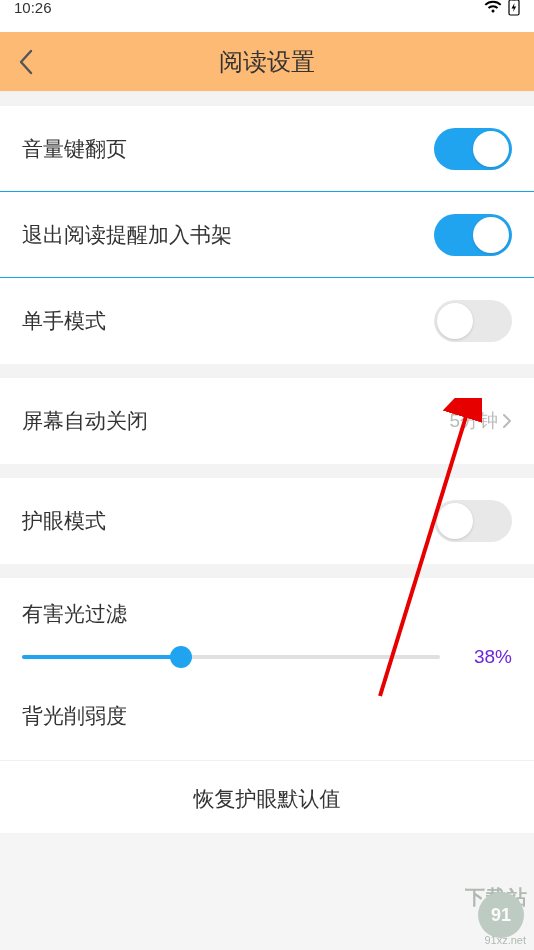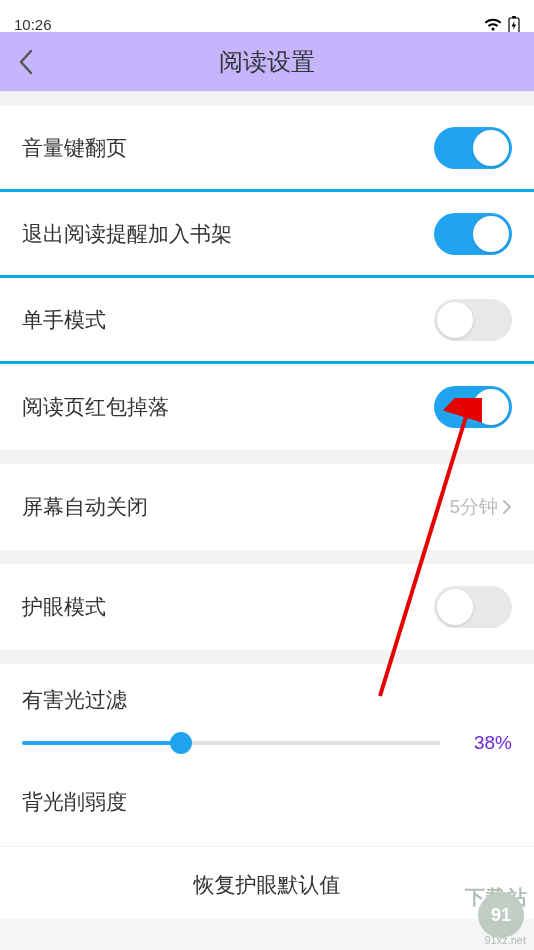--- a/index.html
+++ b/index.html
@@ -10,29 +10,29 @@
       font-family: -apple-system, "Helvetica Neue", Arial, sans-serif;
       color: #333;
       position: relative;
       overflow: hidden;
     }
     .status-bar {
       height: 28px;
       background: #fff;
       display: flex;
       justify-content: space-between;
-      align-items: flex-start;
+      align-items: flex-end;
       padding: 16px 14px;
       font-size: 15px;
       font-weight: 500;
     }
     .status-right { display: flex; align-items: center; gap: 6px; }
     .header {
       height: 60px;
-      background: #c4b5fd;
+      background: #fdba74;
       display: flex;
       align-items: center;
       position: relative;
       border-bottom: 1px solid #eee;
     }
     .back-btn {
       position: absolute;
       left: 18px;
       display: flex;
       align-items: center;
@@ -45,21 +45,21 @@
       color: #333;
     }
     .section-gap { height: 14px; background: #f3f3f3; }
     .setting-row {
       background: #fff;
       min-height: 86px;
       display: flex;
       align-items: center;
       justify-content: space-between;
       padding: 0 22px;
-      border-bottom: 3px solid #0ea5e9;
+      border-bottom: 1px solid #0ea5e9;
     }
     .setting-row:last-child { border-bottom: none; }
     .setting-label { font-size: 21px; color: #333; }
     .setting-value { font-size: 19px; color: #bbb; display: flex; align-items: center; gap: 4px; }
     .toggle {
       width: 78px;
       height: 42px;
       border-radius: 21px;
       position: relative;
       cursor: pointer;
@@ -202,26 +202,20 @@
   </div>
   <div class="setting-row">
     <span class="setting-label">退出阅读提醒加入书架</span>
     <div class="toggle on">
         <div class="toggle-knob"></div>
       </div>
   </div>
   <div class="setting-row">
     <span class="setting-label">单手模式</span>
     <div class="toggle off">
-        <div class="toggle-knob"></div>
-      </div>
-  </div>
-  <div class="setting-row">
-    <span class="setting-label">阅读页红包掉落</span>
-    <div class="toggle on">
         <div class="toggle-knob"></div>
       </div>
   </div>
 </div>
 
 <div class="section-gap"></div>
 
 <div class="setting-row" style="border-bottom:none">
   <span class="setting-label">屏幕自动关闭</span>
   <span class="setting-value">

